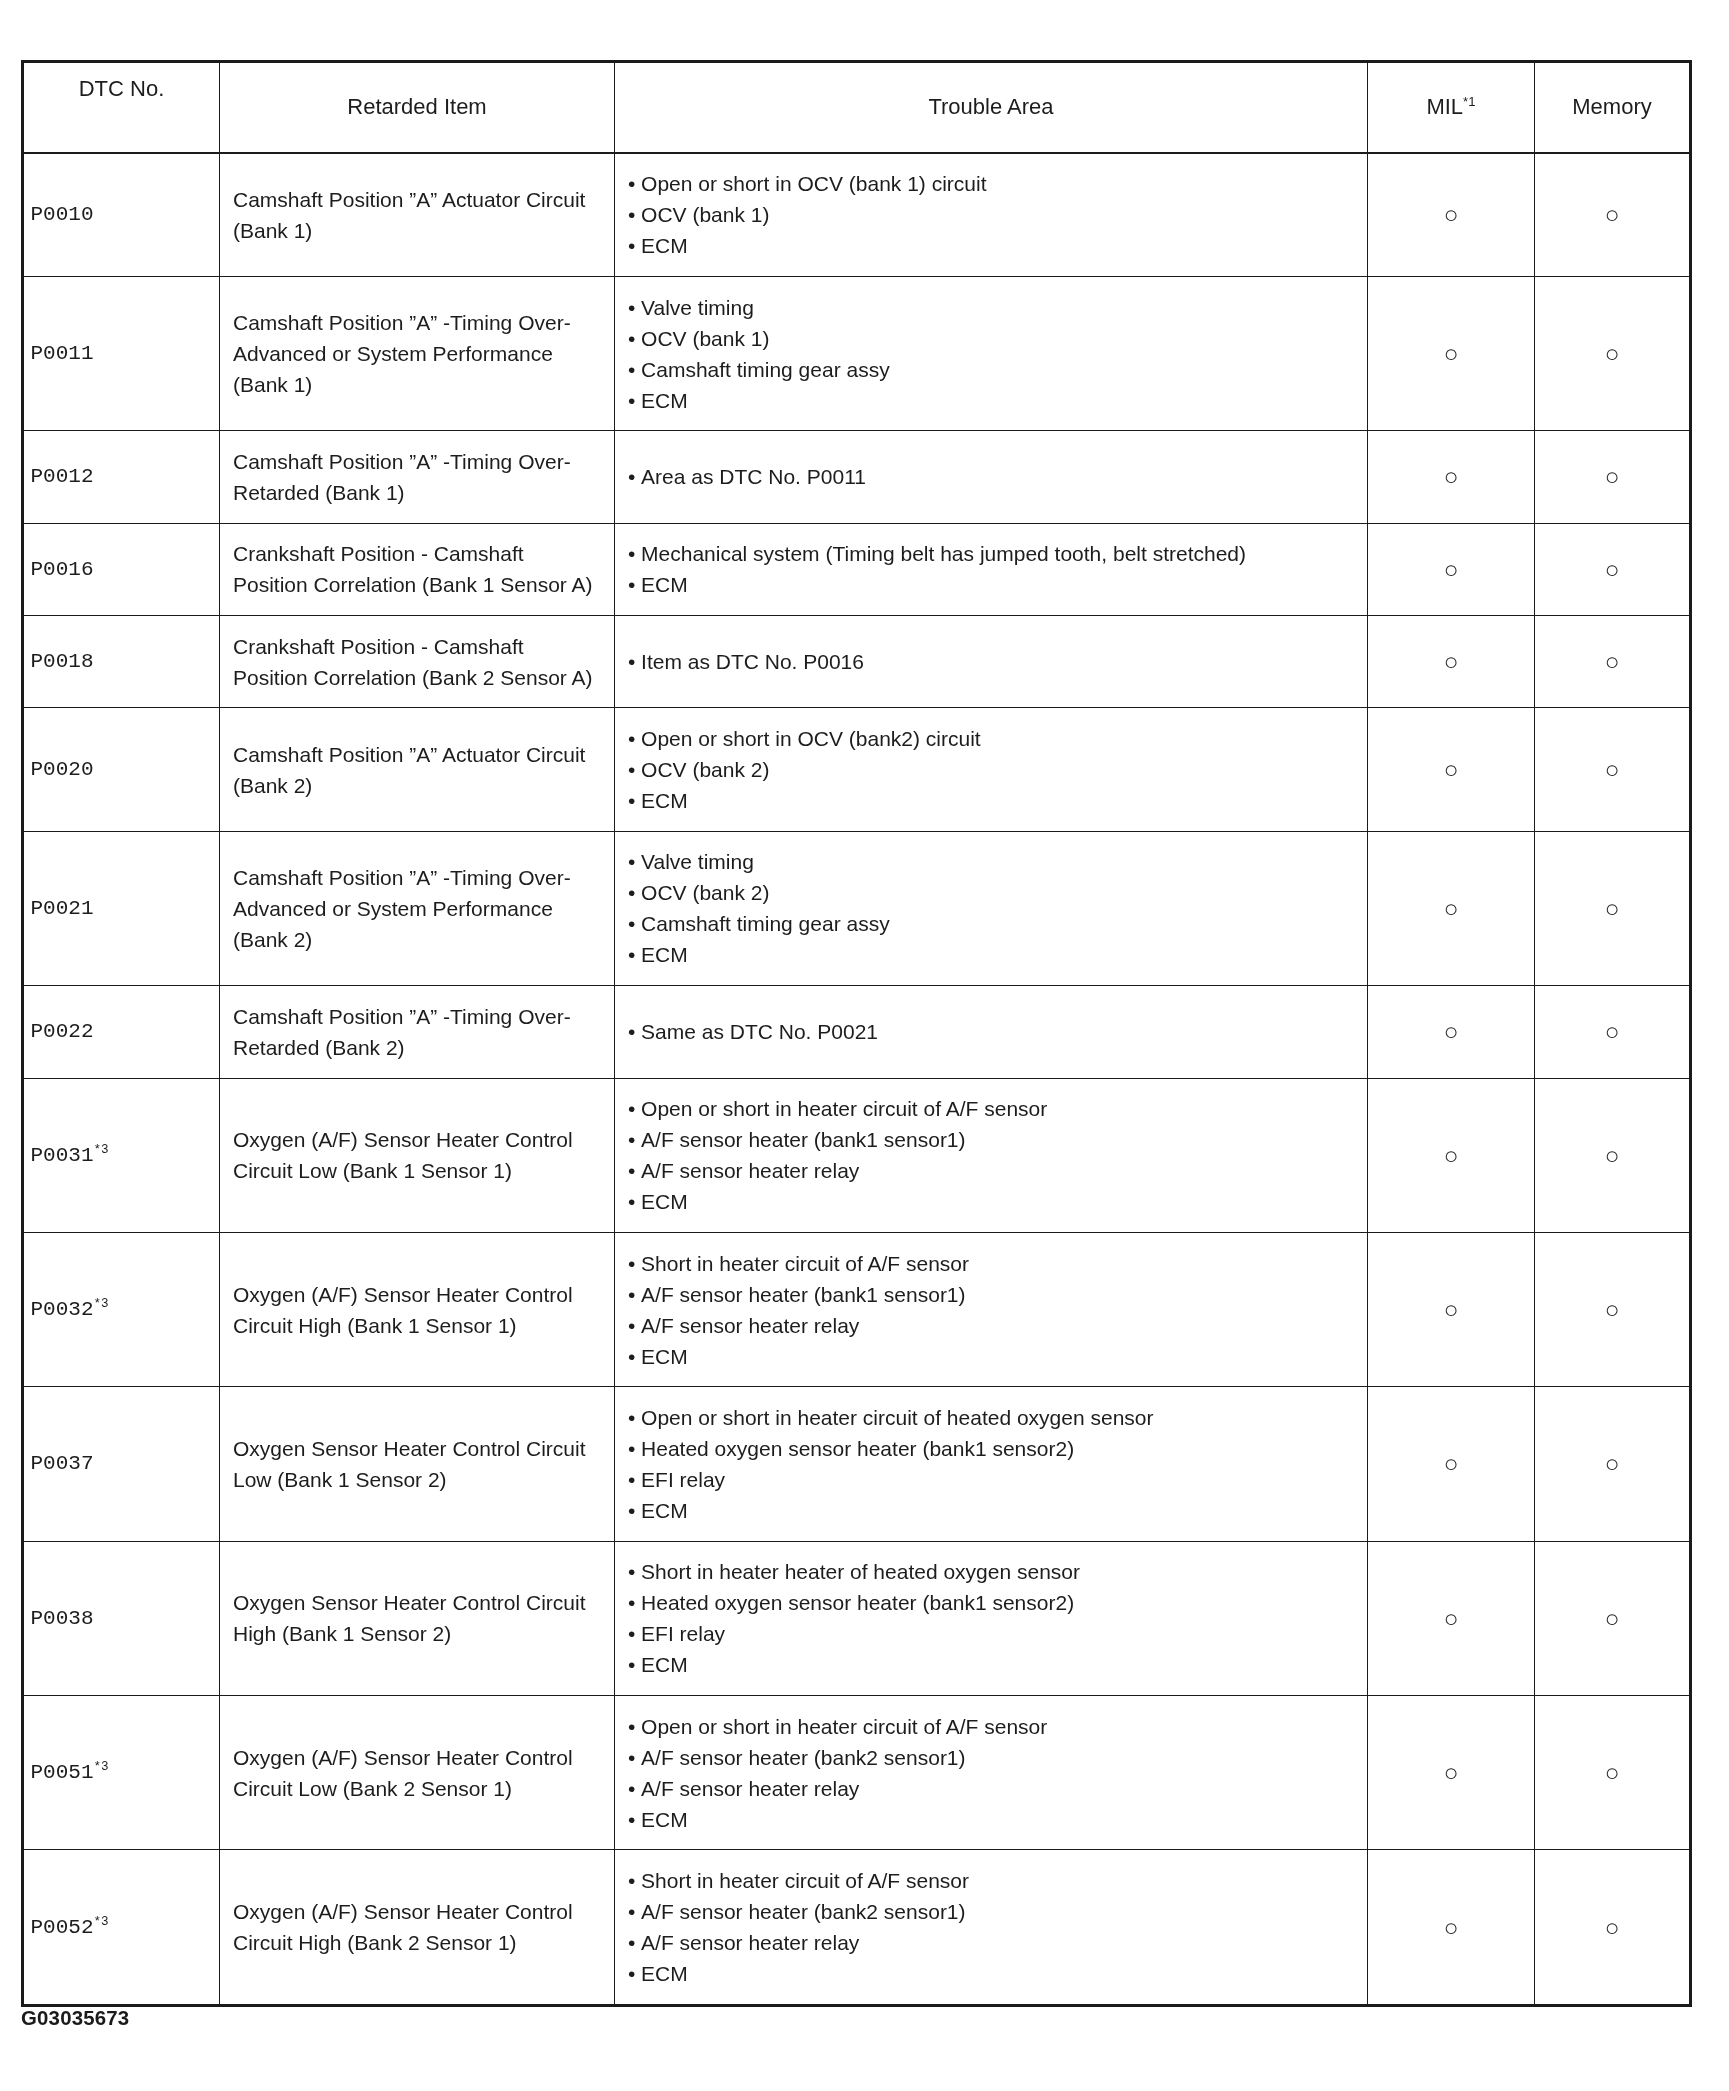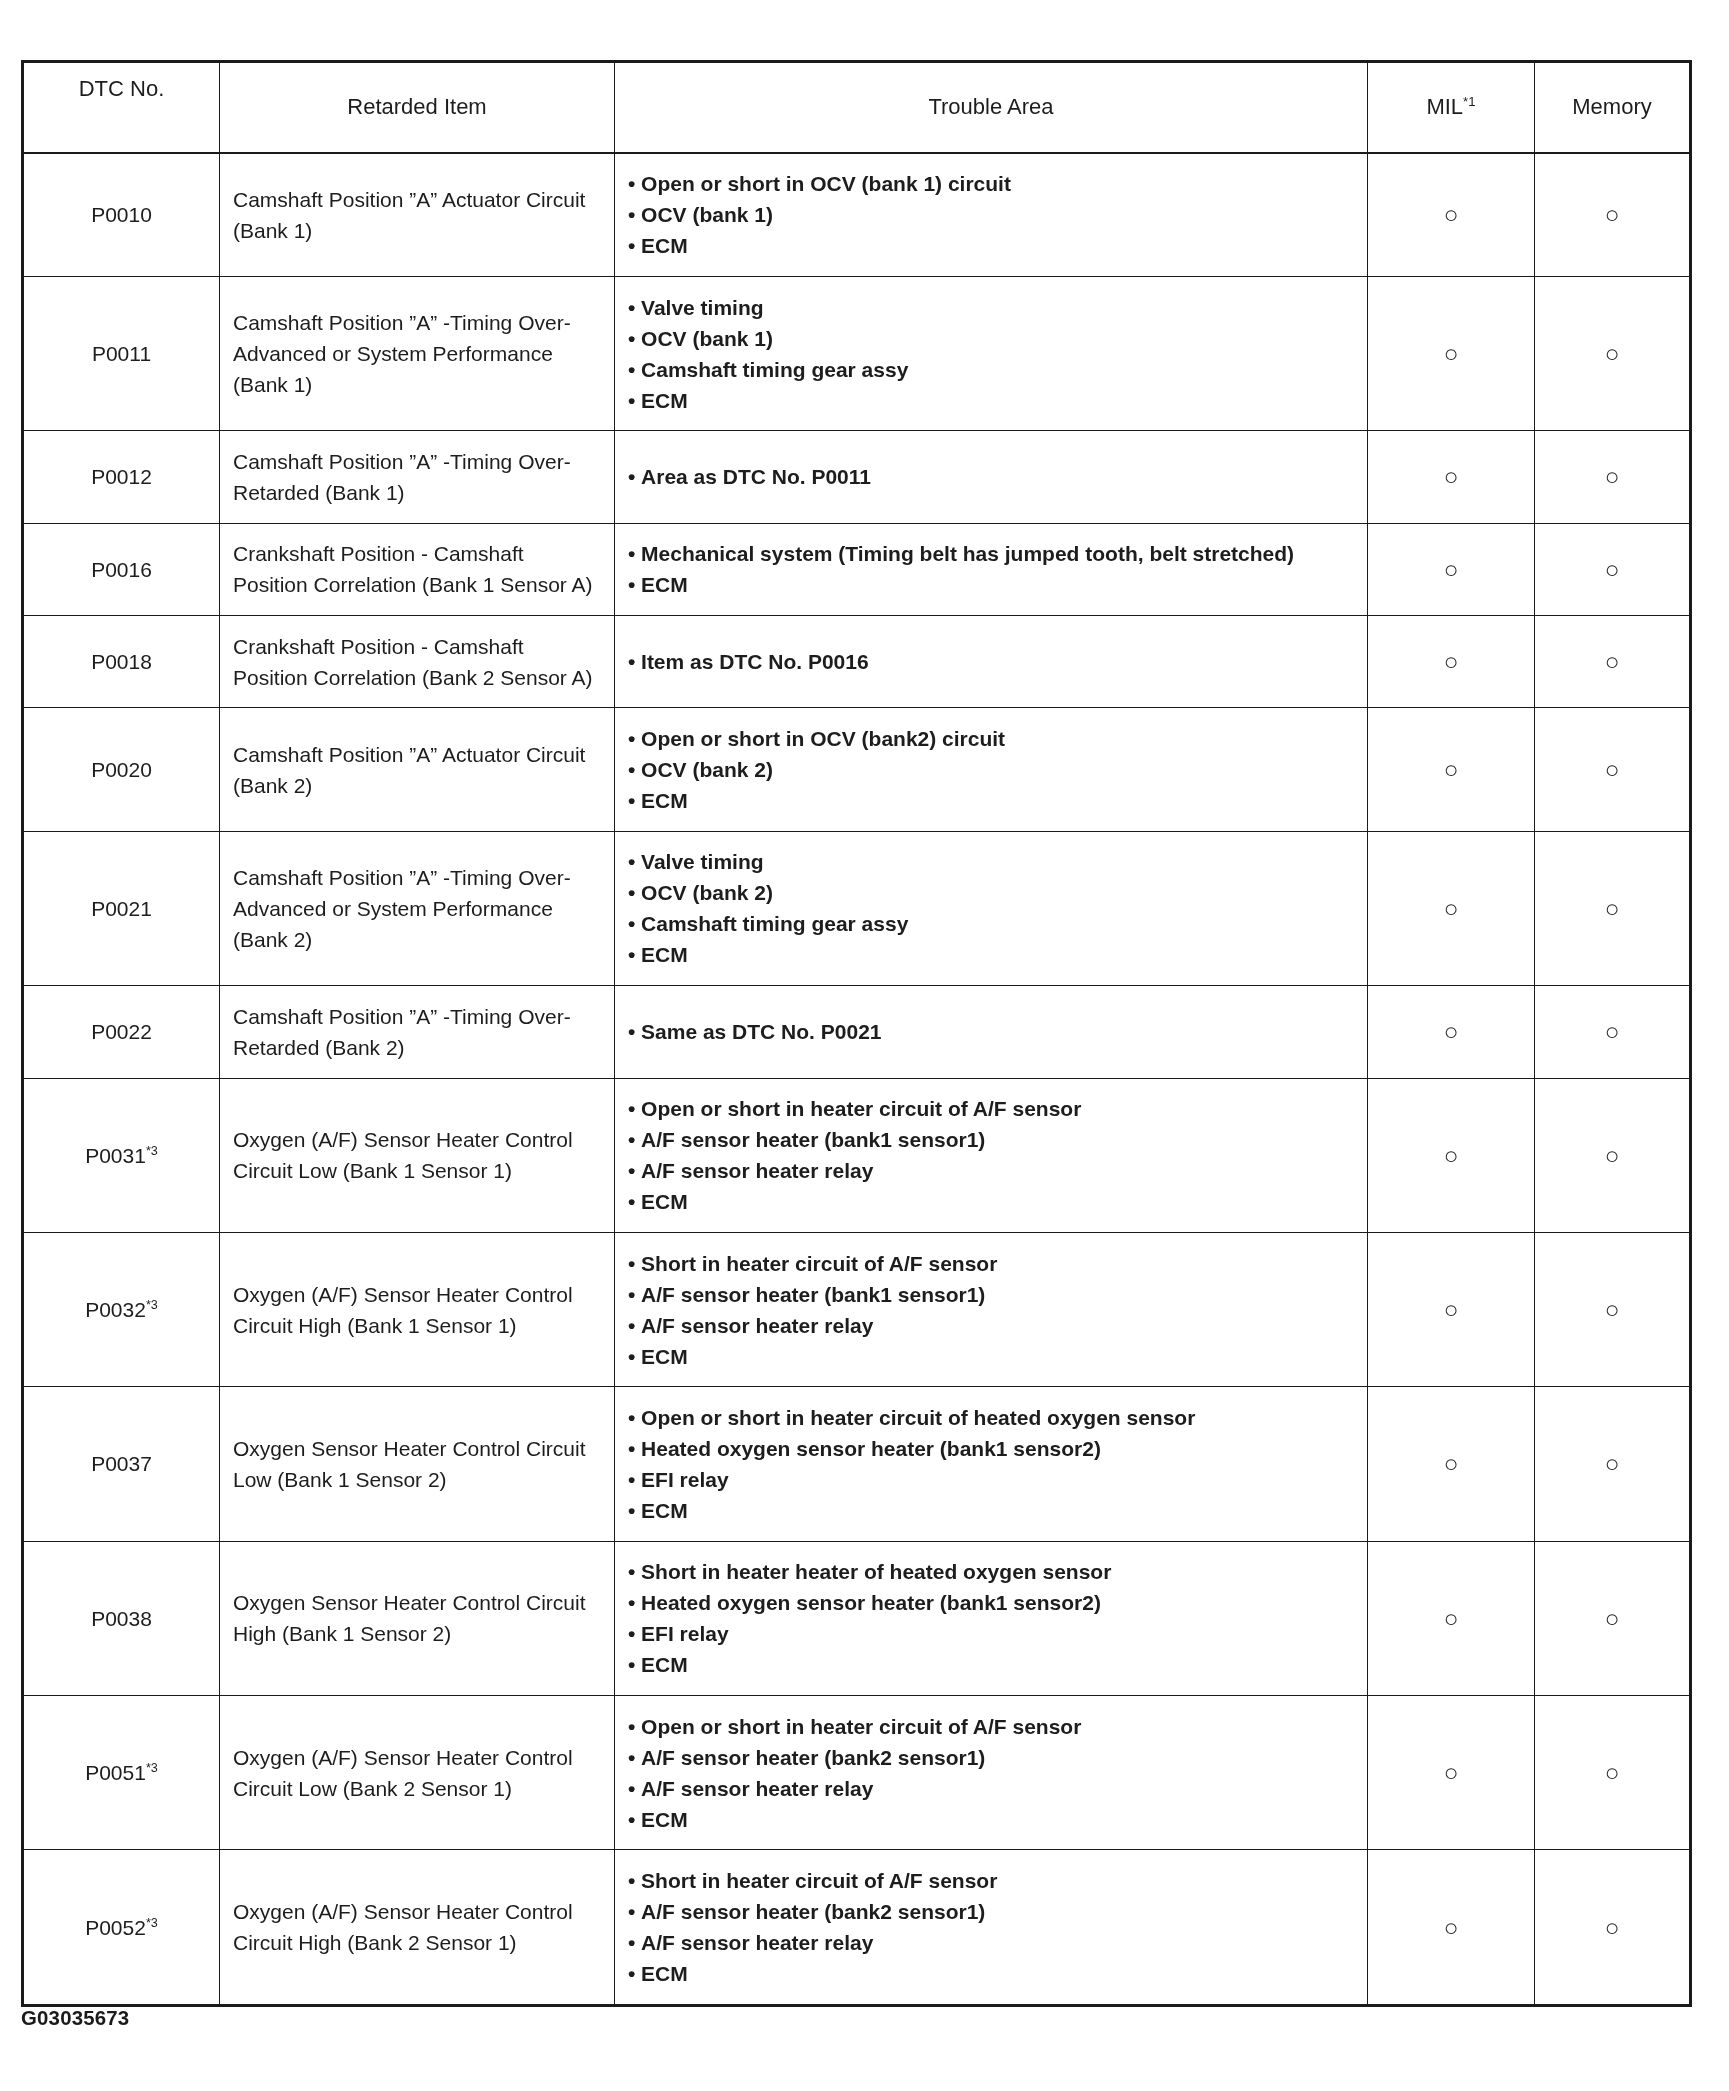--- a/index.html
+++ b/index.html
@@ -32,25 +32,25 @@
   }
   thead th.col-dtc { vertical-align: top; padding-top: 13px; }
 
   td {
     font-size: 21px;
     line-height: 31px;
     padding: 14.7px 13px;
     vertical-align: middle;
     background: #ffffff;
   }
-  td.c-dtc { text-align: center; padding-left: 6.5px; padding-right: 6.5px; white-space: nowrap; }
+  td.c-dtc { padding-left: 6.5px; padding-right: 6.5px; white-space: nowrap; font-family: Liberation Mono, monospace; }
   td.c-det { padding-left: 13px; padding-right: 11.4px; }
 
   td.c-trouble ul { list-style: none; margin: 0; padding: 0; }
-  td.c-trouble li { padding-left: 21px; text-indent: -21px; font-weight: bold; }
+  td.c-trouble li { padding-left: 21px; text-indent: -21px; }
   .bullet { margin-right: 5.7px; }
 
   td.c-mil, td.c-mem {
     text-align: center;
     font-size: 24.4px;
     color: #2a2a2a;
     padding-left: 3.3px;
     padding-right: 3.3px;
   }
 

